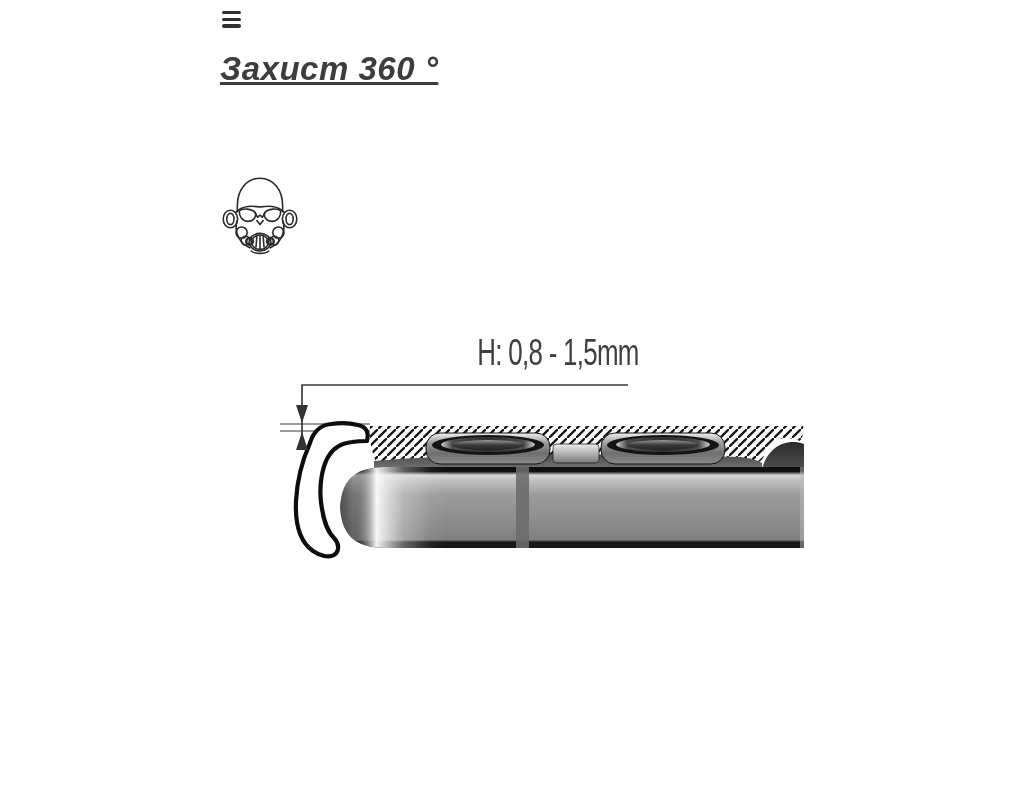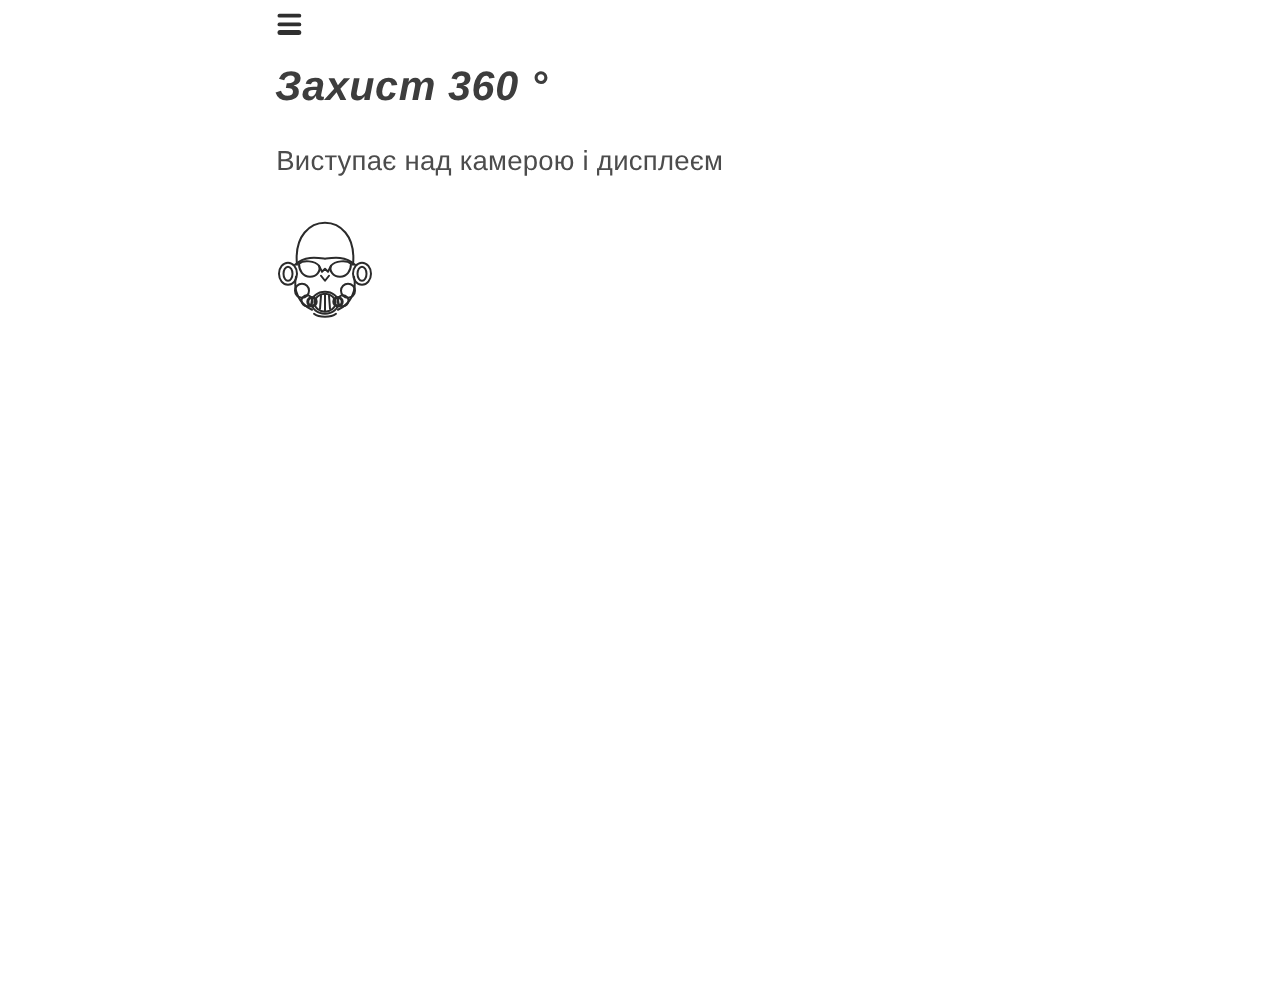--- a/index.html
+++ b/index.html
@@ -15,21 +15,21 @@
     position: absolute; left: 222px; top: 8px; width: 26px; height: 26px;
     background: none; border: none; cursor: pointer; padding: 0;
   }
   .menu-btn .bar {
     display: block; width: 19px; height: 3.6px; border-radius: 2px;
     background: #2f2f2f; margin: 0 0 3.4px 0;
   }
   .page-title {
     position: absolute; left: 220px; top: 50px;
     font-size: 33px; font-weight: bold; font-style: italic;
-    letter-spacing: 0.5px; color: #3d3d3d; white-space: nowrap;
+    letter-spacing: 0.5px; color: #3d3d3d; white-space: nowrap; text-decoration: underline;
   }
   .page-subtitle {
     position: absolute; left: 221px; top: 116px;
     font-size: 22px; font-weight: normal; color: #4c4c4c;
     letter-spacing: 0.2px; white-space: nowrap;
   }
   .helmet { position: absolute; left: 220px; top: 169px; }
 
   
   .diagram { position: absolute; width: 560px; }
@@ -49,21 +49,20 @@
 
 <div id="page">
 
   <button class="menu-btn">
     <span class="bar"></span>
     <span class="bar"></span>
     <span class="bar"></span>
   </button>
 
   <h1 class="page-title">Захист 360 °</h1>
-  <p class="page-subtitle">Виступає над камерою і дисплеєм</p>
 
   <svg class="helmet" width="80" height="92" viewBox="0 0 100 112" fill="none" stroke="#2b2b2b" stroke-width="2" stroke-linecap="round" stroke-linejoin="round">
     <path d="M22,52 C19,22 36,10 50,10 C64,10 81,22 78,52"></path>
     <path d="M20,52 C30,43 42,45 50,46 C58,45 70,43 80,52"></path>
     <path d="M24,51 C28,47 40,48 44,53 C46,58 42,64 35,64 C28,64 24,58 24,51 Z"></path>
     <path d="M76,51 C72,47 60,48 56,53 C54,58 58,64 65,64 C72,64 76,58 76,51 Z"></path>
     <path d="M44,53 L47,59 L50,56 L53,59 L56,53"></path>
     <path d="M46,63 L50,68 L54,63"></path>
     <ellipse cx="13" cy="61" rx="9" ry="11"></ellipse>
     <ellipse cx="87" cy="61" rx="9" ry="11"></ellipse>
@@ -176,15 +175,34 @@
                    C32,131 27,151 26,171 C25,193 30,212 43,221 C50,226 59,228 64,225
                    C70,221 69,213 64,208 C56,200 53,188 51,172 C49,155 52,138 58,127
                    C63,118 72,113 82,112 C88,111 93,111 97,111 Z" fill="#ffffff"></path>
           <use href="#curl" fill="url(#hatch)"></use>
           <use href="#curl" fill="none" stroke="#0d0d0d" stroke-width="4.2" stroke-linejoin="round"></use>
         </g>
       </g>
     </defs>
   </svg>
 
+  <figure class="diagram" id="diagram-1">
+    <svg class="scene" width="560" height="242" viewBox="0 0 560 242">
+
+      <g stroke="#3a3a3a" stroke-width="1.1">
+        <line x1="10" y1="94" x2="100" y2="94"></line>
+        <line x1="10" y1="101" x2="100" y2="101"></line>
+      </g>
+      <use href="#phone-art"></use>
+
+      <g stroke="#3a3a3a" stroke-width="1.7" fill="none">
+        <path d="M32,120 L32,55 L358,55"></path>
+      </g>
+      <g fill="#333333" stroke="none">
+        <polygon points="26,75 38,75 32,93"></polygon>
+        <polygon points="32,102 26,120 38,120"></polygon>
+      </g>
+    </svg>
+    <figcaption class="dim-label">H: 0,8 - 1,5mm</figcaption>
+  </figure>
 
 
 </div>
 
 </body></html>

